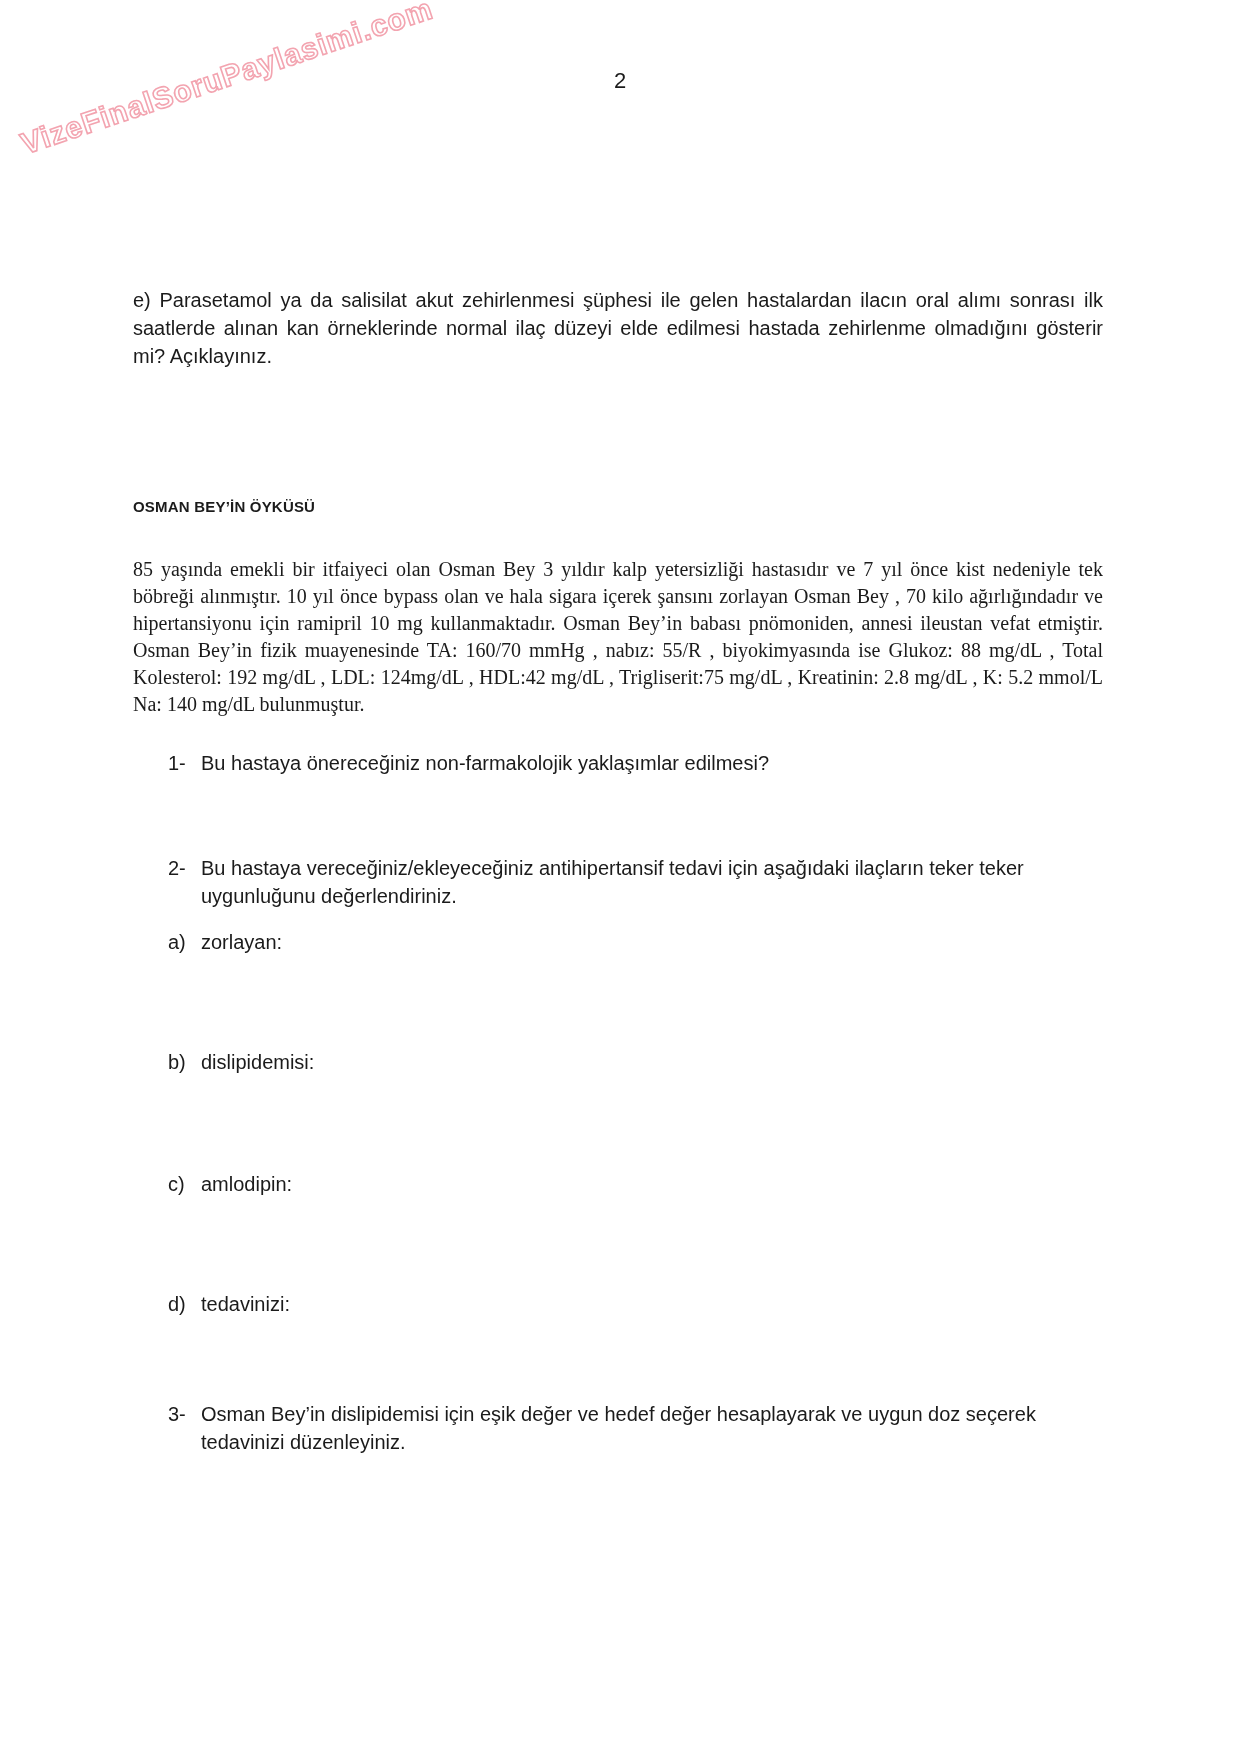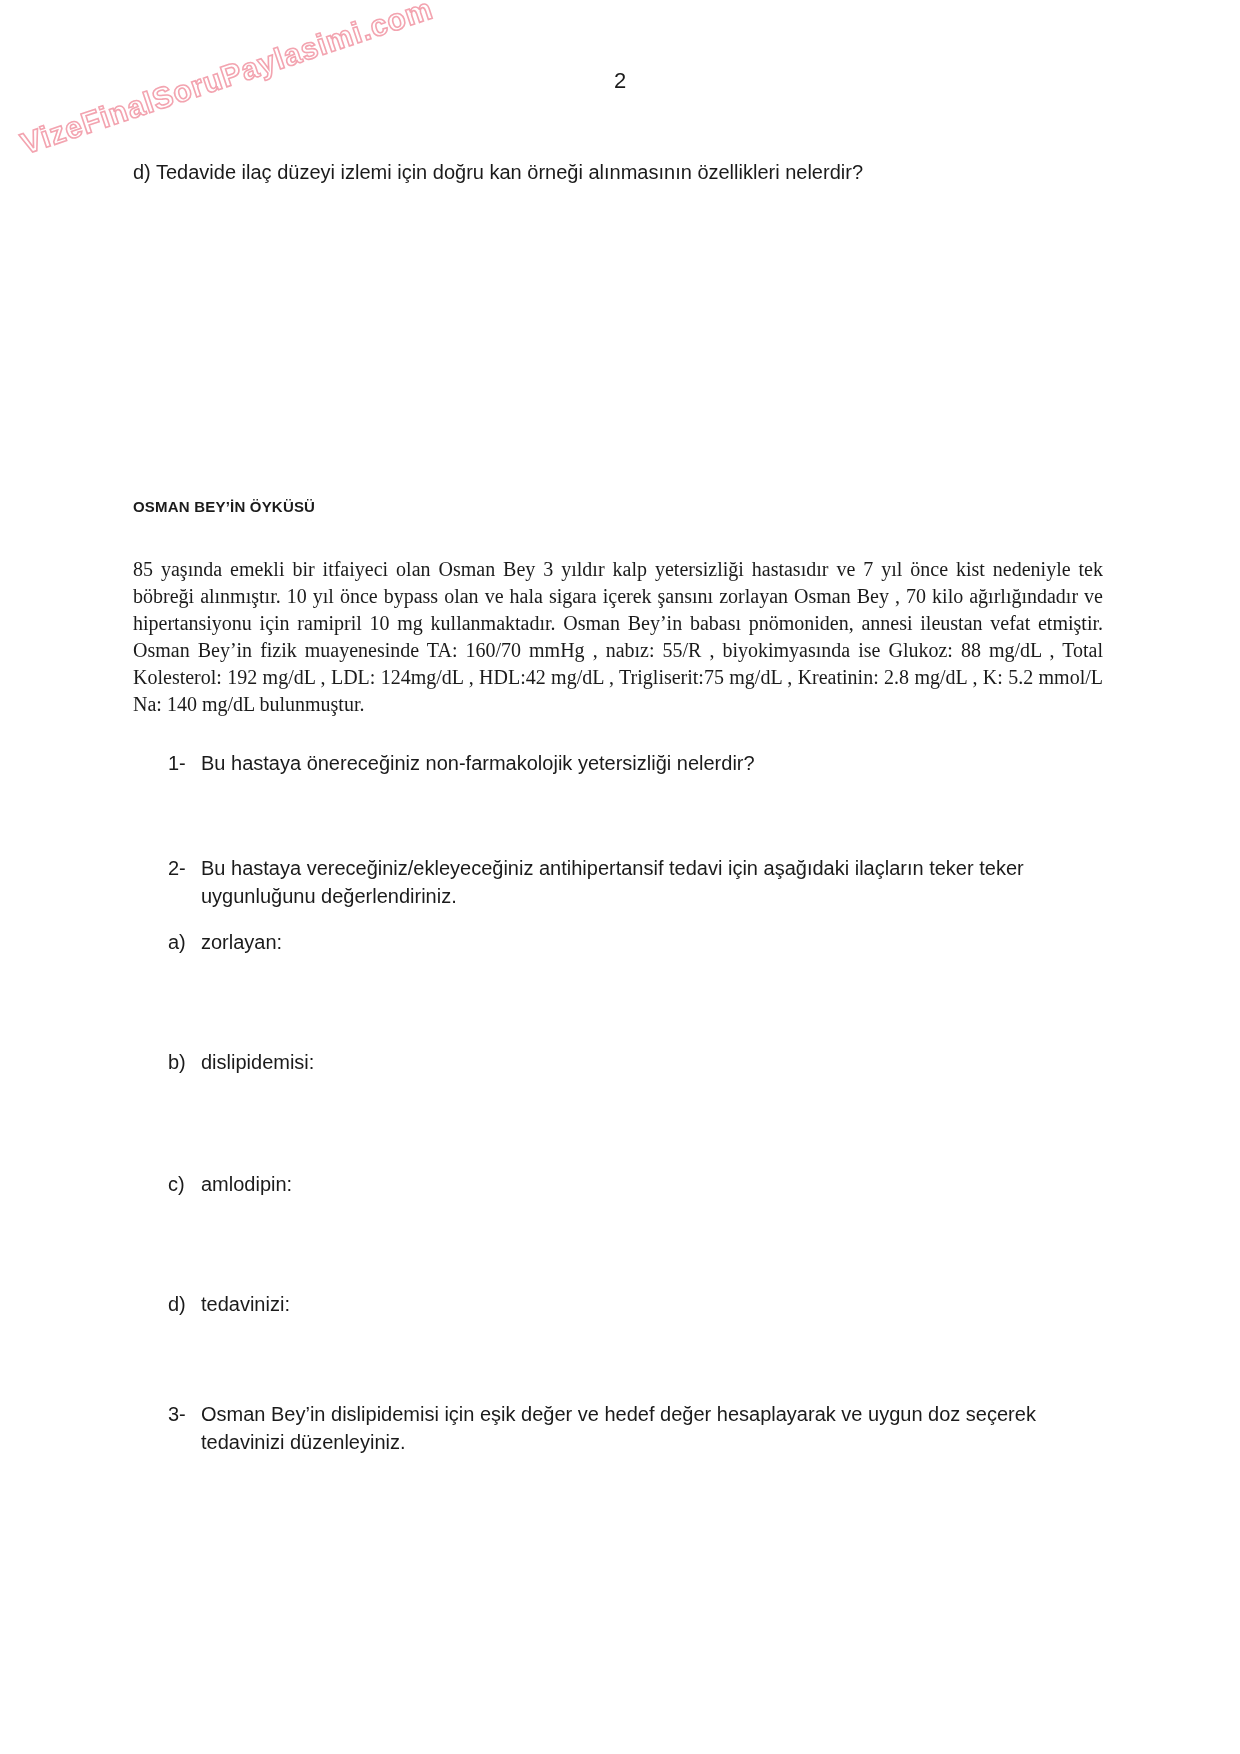--- a/index.html
+++ b/index.html
@@ -87,30 +87,30 @@
 </style>
 </head>
 <body>
 
 <div class="page">
 
   <div class="watermark">VizeFinalSoruPaylasimi.com</div>
 
   <div class="page-number">2</div>
 
-  <div class="q-d">d) Tedavide ilaç düzeyi izlemi için doğru kan örneği alınmasının özellikleri nelerdir?</div>
 
+  <div class="q-e">e) Parasetamol ya da salisilat akut zehirlenmesi şüphesi ile gelen hastalardan ilacın oral alımı sonrası ilk saatlerde alınan kan örneklerinde normal ilaç düzeyi elde edilmesi hastada zehirlenme olmadığını gösterir mi? Açıklayınız.</div>
 
   <div class="case-heading">OSMAN BEY’İN ÖYKÜSÜ</div>
 
   <div class="case-body">85 yaşında emekli bir itfaiyeci olan Osman Bey 3 yıldır kalp yetersizliği hastasıdır ve 7 yıl önce kist nedeniyle tek böbreği alınmıştır. 10 yıl önce bypass olan ve hala sigara içerek şansını zorlayan Osman Bey , 70 kilo ağırlığındadır ve hipertansiyonu için ramipril 10 mg kullanmaktadır. Osman Bey’in babası pnömoniden, annesi ileustan vefat etmiştir. Osman Bey’in fizik muayenesinde TA: 160/70 mmHg , nabız: 55/R , biyokimyasında ise Glukoz: 88 mg/dL , Total Kolesterol: 192 mg/dL , LDL: 124mg/dL , HDL:42 mg/dL , Trigliserit:75 mg/dL , Kreatinin: 2.8 mg/dL , K: 5.2 mmol/L Na: 140 mg/dL bulunmuştur.</div>
 
   <div class="numbered item-1">
     <span class="num-label">1-</span>
-    <span class="num-text">Bu hastaya önereceğiniz non-farmakolojik yetersizliği nelerdir?</span>
+    <span class="num-text">Bu hastaya önereceğiniz non-farmakolojik yaklaşımlar edilmesi?</span>
   </div>
 
   <div class="numbered item-2">
     <span class="num-label">2-</span>
     <span class="num-text">Bu hastaya vereceğiniz/ekleyeceğiniz antihipertansif tedavi için aşağıdaki ilaçların teker teker uygunluğunu değerlendiriniz.</span>
   </div>
 
   <div class="numbered drug-a">
     <span class="num-label">a)</span>
     <span class="num-text">zorlayan:</span>

